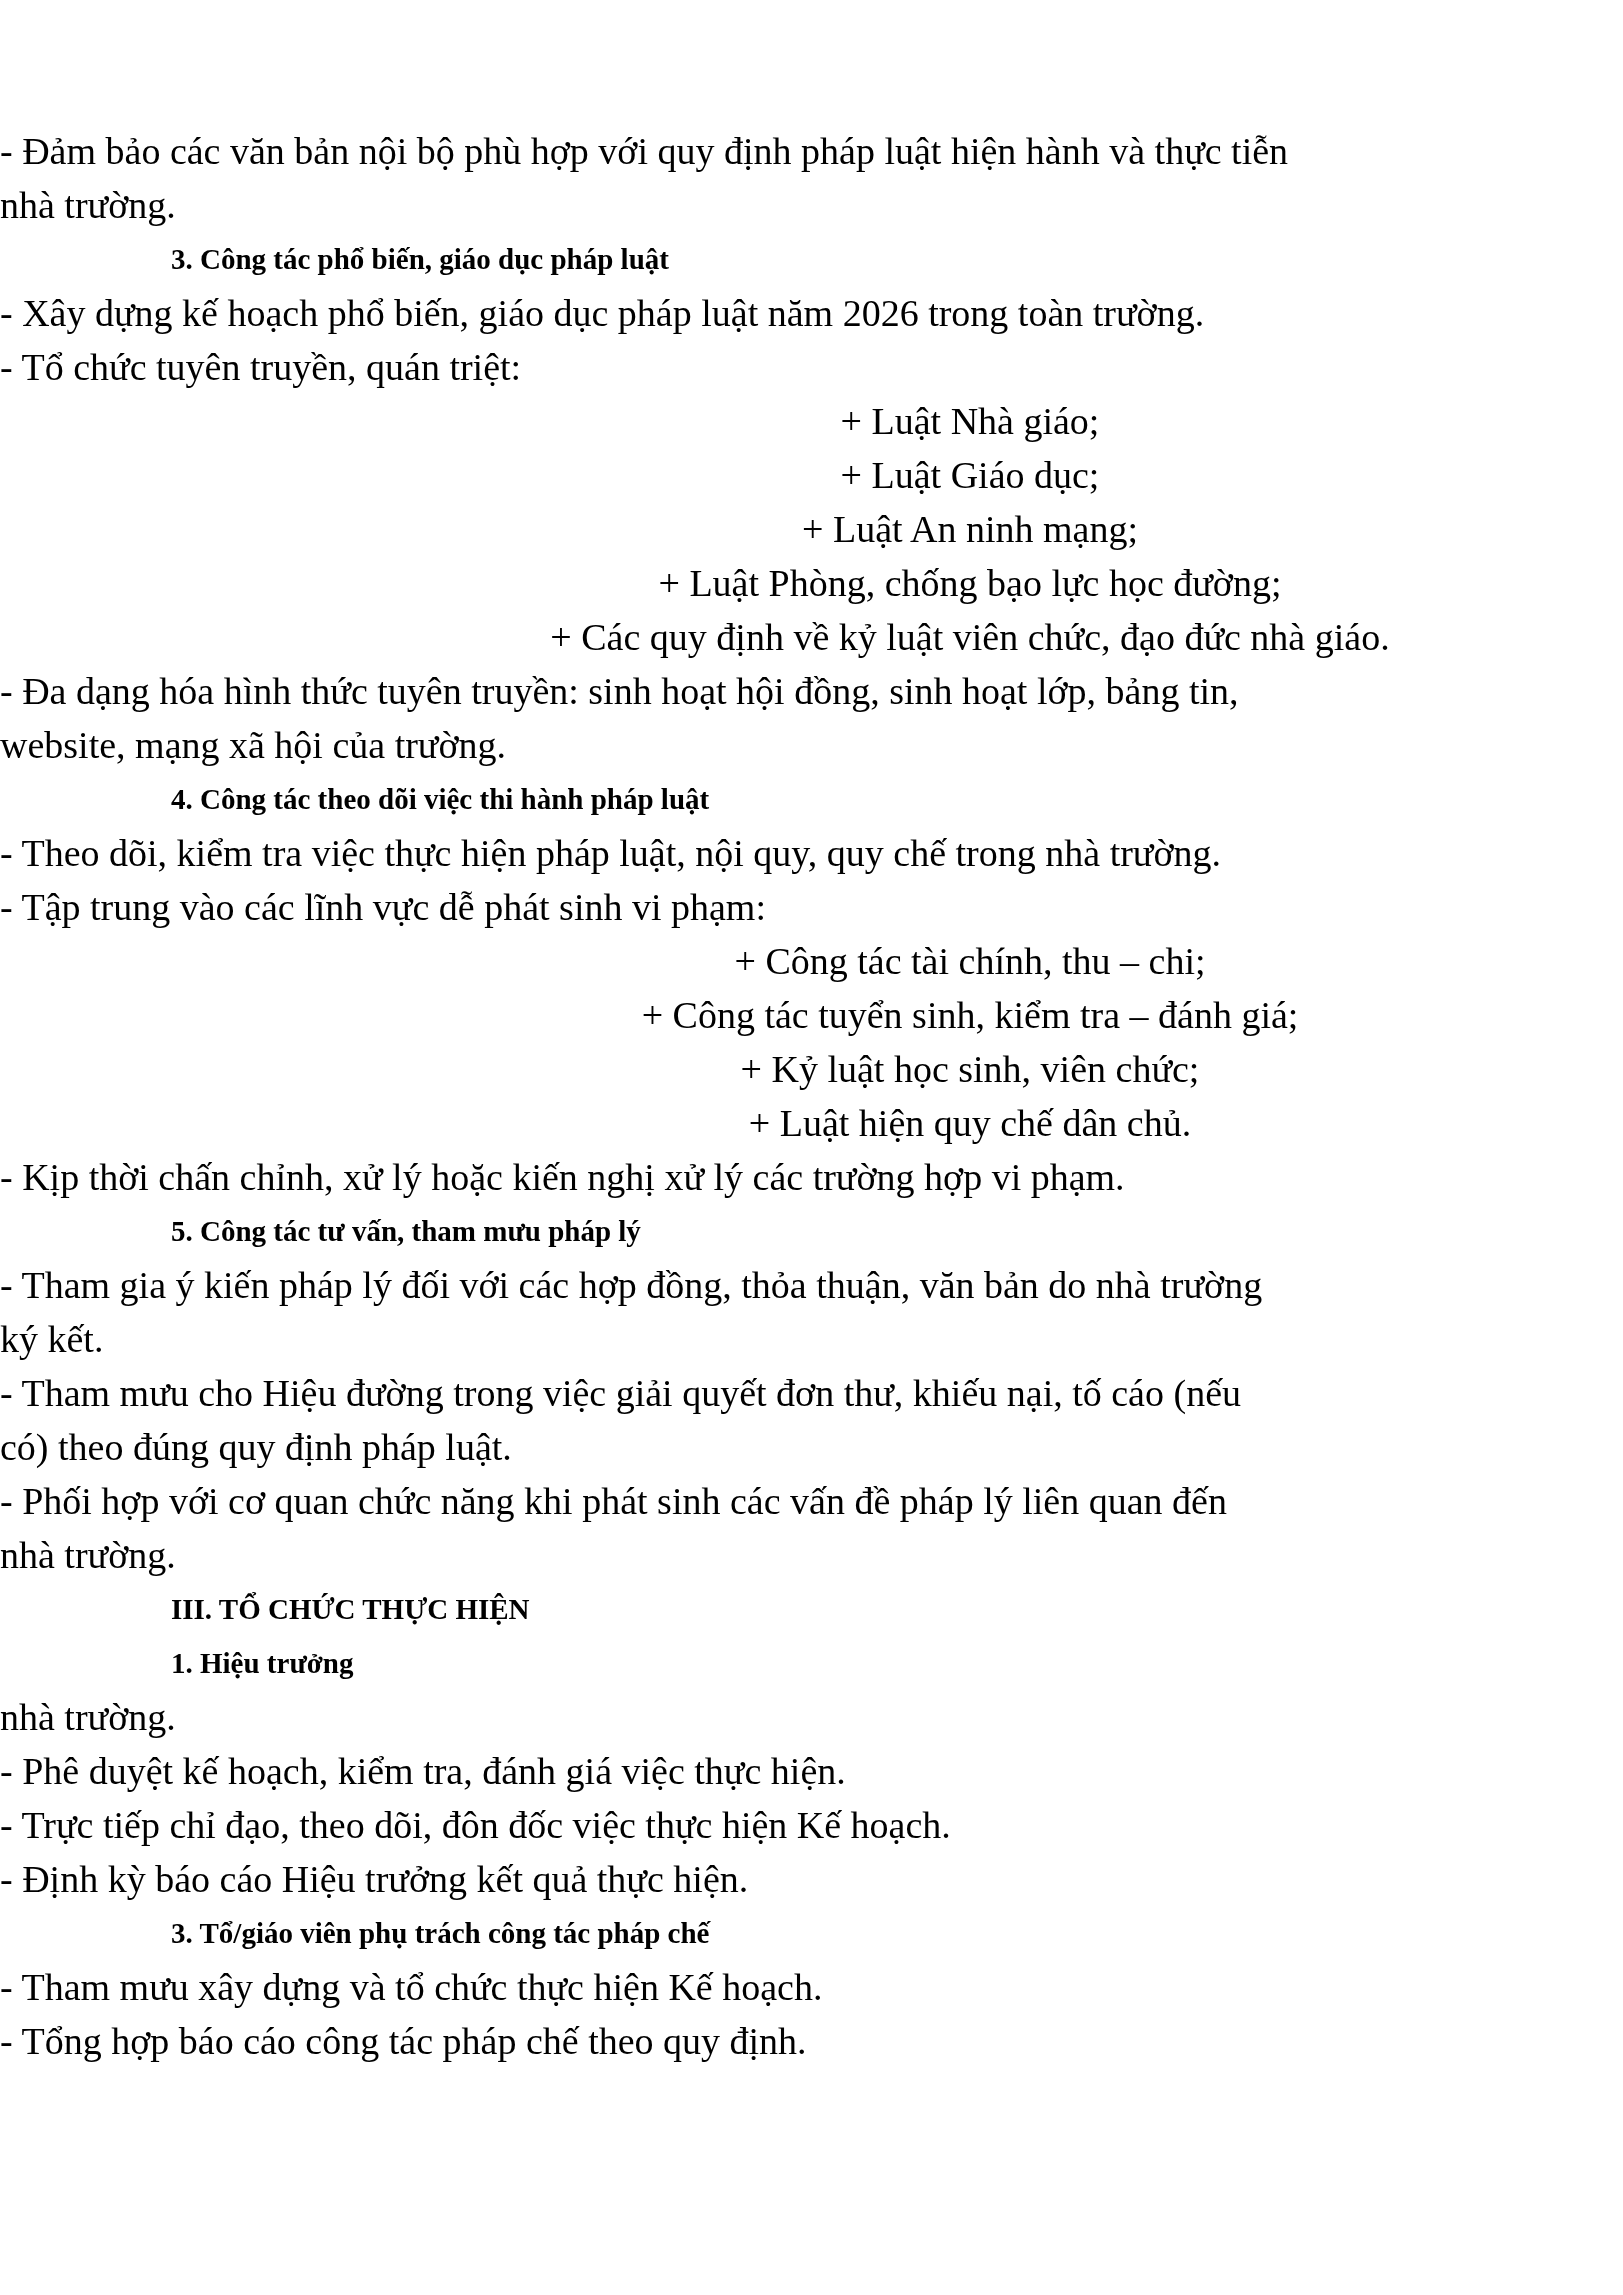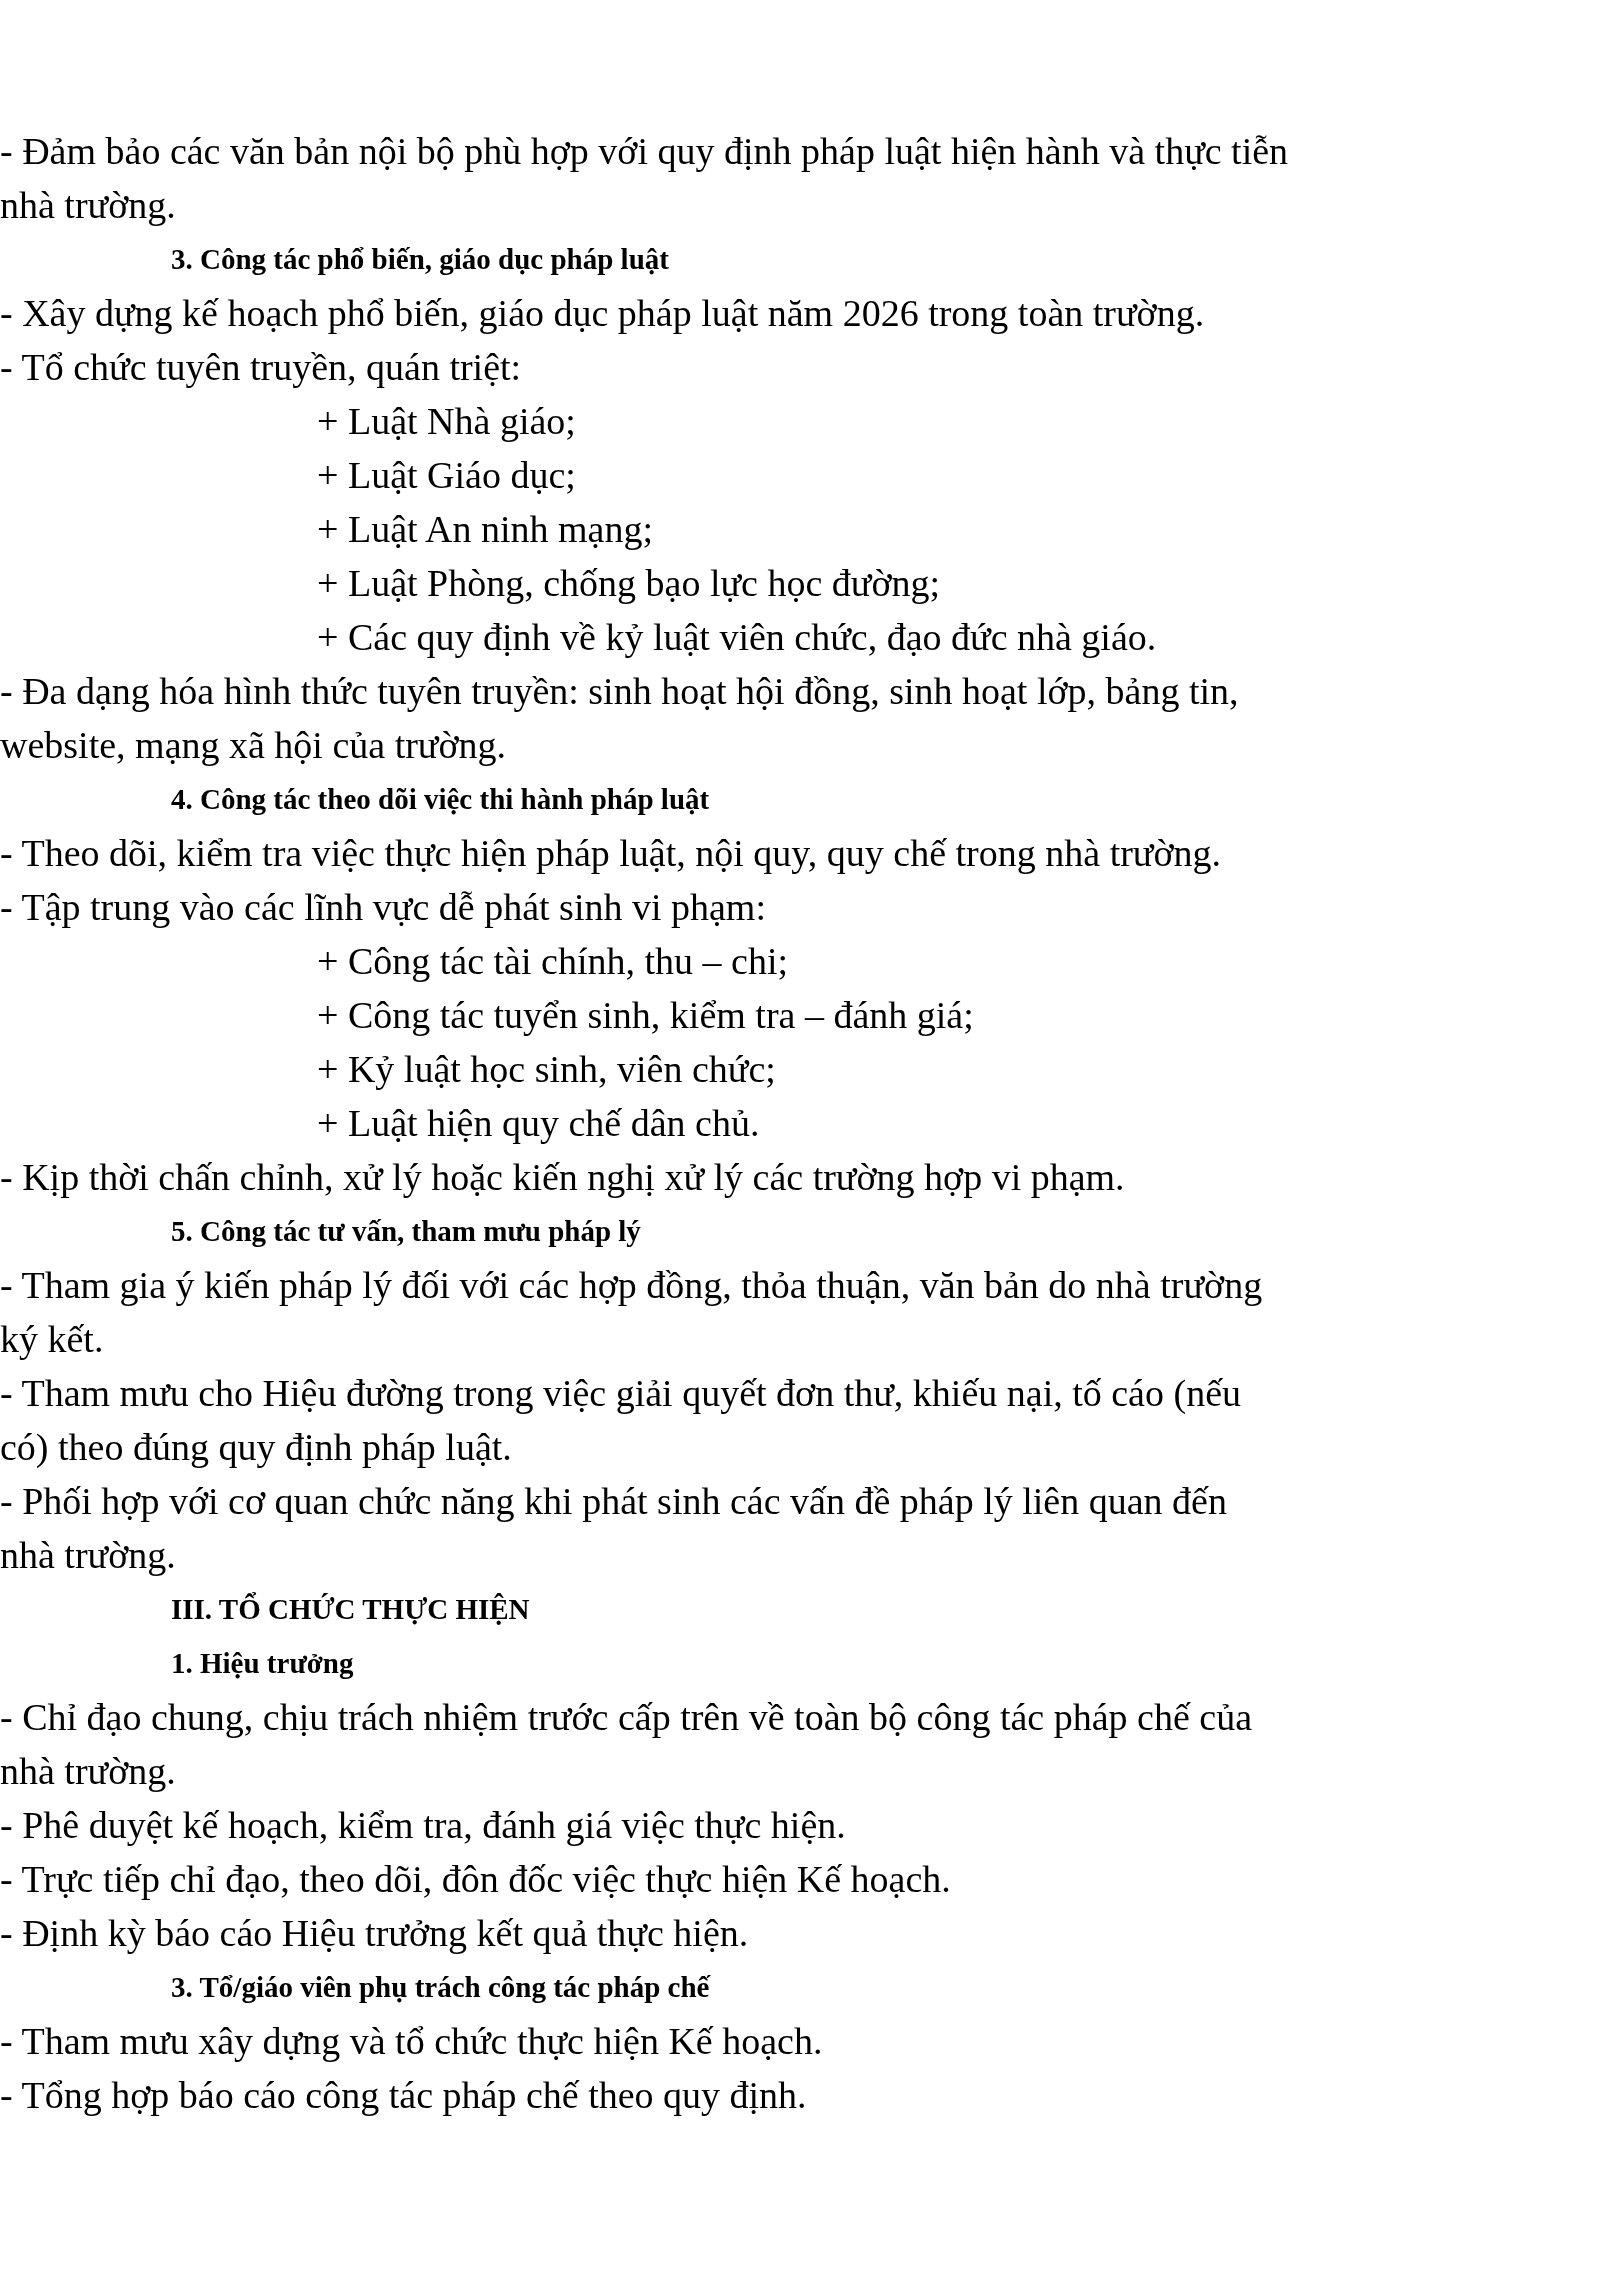--- a/index.html
+++ b/index.html
@@ -23,20 +23,21 @@
     font-size: 38px;
     line-height: 54px;
     white-space: nowrap;
     letter-spacing: 0px;
   }
   .line.dash,
   .line.wrap {
   }
   .line.plus {
     margin-left: 317px;
+    text-align: center;
   }
   .line.heading {
     margin-left: 171px;
     font-weight: bold;
     font-size: 29px;
   }
 </style>
 </head>
 <body>
 
@@ -64,21 +65,20 @@
       <div class="line dash">- Kịp thời chấn chỉnh, xử lý hoặc kiến nghị xử lý các trường hợp vi phạm.</div>
       <div class="line heading">5. Công tác tư vấn, tham mưu pháp lý</div>
       <div class="line dash">- Tham gia ý kiến pháp lý đối với các hợp đồng, thỏa thuận, văn bản do nhà trường</div>
       <div class="line wrap">ký kết.</div>
       <div class="line dash">- Tham mưu cho Hiệu đường trong việc giải quyết đơn thư, khiếu nại, tố cáo (nếu</div>
       <div class="line wrap">có) theo đúng quy định pháp luật.</div>
       <div class="line dash">- Phối hợp với cơ quan chức năng khi phát sinh các vấn đề pháp lý liên quan đến</div>
       <div class="line wrap">nhà trường.</div>
       <div class="line heading">III. TỔ CHỨC THỰC HIỆN</div>
       <div class="line heading">1. Hiệu trưởng</div>
-      <div class="line dash">- Chỉ đạo chung, chịu trách nhiệm trước cấp trên về toàn bộ công tác pháp chế của</div>
       <div class="line wrap">nhà trường.</div>
       <div class="line dash">- Phê duyệt kế hoạch, kiểm tra, đánh giá việc thực hiện.</div>
       <div class="line dash">- Trực tiếp chỉ đạo, theo dõi, đôn đốc việc thực hiện Kế hoạch.</div>
       <div class="line dash">- Định kỳ báo cáo Hiệu trưởng kết quả thực hiện.</div>
       <div class="line heading">3. Tổ/giáo viên phụ trách công tác pháp chế</div>
       <div class="line dash">- Tham mưu xây dựng và tổ chức thực hiện Kế hoạch.</div>
       <div class="line dash">- Tổng hợp báo cáo công tác pháp chế theo quy định.</div>
     </div>
 </div>
 

